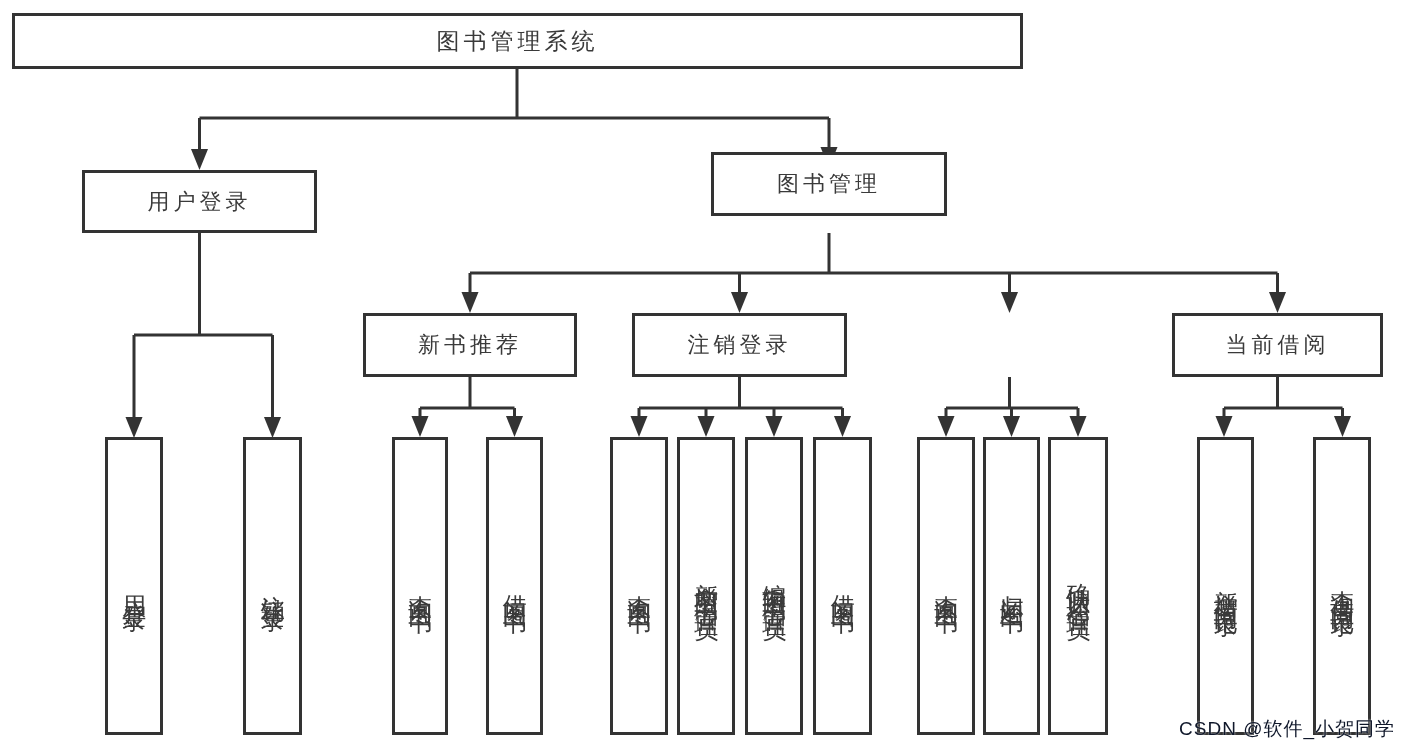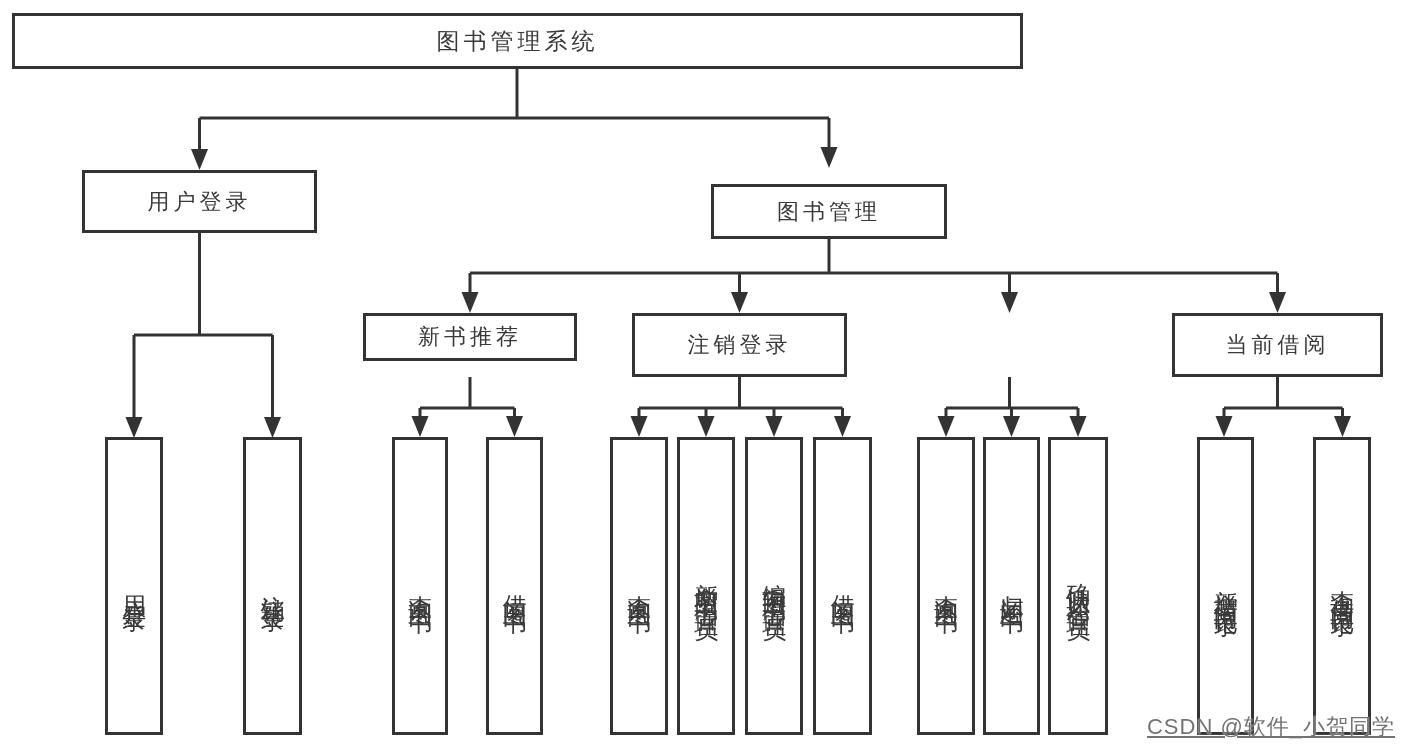--- a/index.html
+++ b/index.html
@@ -52,27 +52,26 @@
     font-size: 24px;
     letter-spacing: 5px;
     line-height: 1.1;
     color: #3a3a3a;
     white-space: nowrap;
   }
   .watermark {
     position: absolute;
     right: 10px;
     bottom: 5px;
-    font-size: 22px;
+    font-size: 19px;
     letter-spacing: 1px;
-    color: #737373;
+    color: #0f172a;
     text-shadow: 0 0 2px #ffffff;
     white-space: nowrap;
     z-index: 5;
-    text-decoration: underline;
   }
   .stroke-lines {
     fill: none;
     stroke: #333333;
     stroke-width: 3;
   }
   .arrowheads {
     fill: #333333;
     stroke: none;
   }
@@ -115,25 +114,25 @@
     </g>
   </svg>
 
   <div class="box box--root">
     <span>图书管理系统</span>
   </div>
 
   <div class="box box--h" style="left:82px;top:170px;width:235px;height:63px">
     <span>用户登录</span>
   </div>
-  <div class="box box--h" style="left:711px;top:184px;width:236px;height:55px">
+  <div class="box box--h" style="left:711px;top:152px;width:236px;height:64px">
     <span>图书管理</span>
   </div>
 
-  <div class="box box--h" style="left:363px;top:313px;width:214px;height:48px">
+  <div class="box box--h" style="left:363px;top:313px;width:214px;height:64px">
     <span>新书推荐</span>
   </div>
   <div class="box box--h" style="left:632px;top:313px;width:215px;height:64px">
     <span>注销登录</span>
   </div>
   <div class="box box--h" style="left:1172px;top:313px;width:211px;height:64px">
     <span>当前借阅</span>
   </div>
 
   <div class="box box--leaf" style="left:105px;width:58px">

